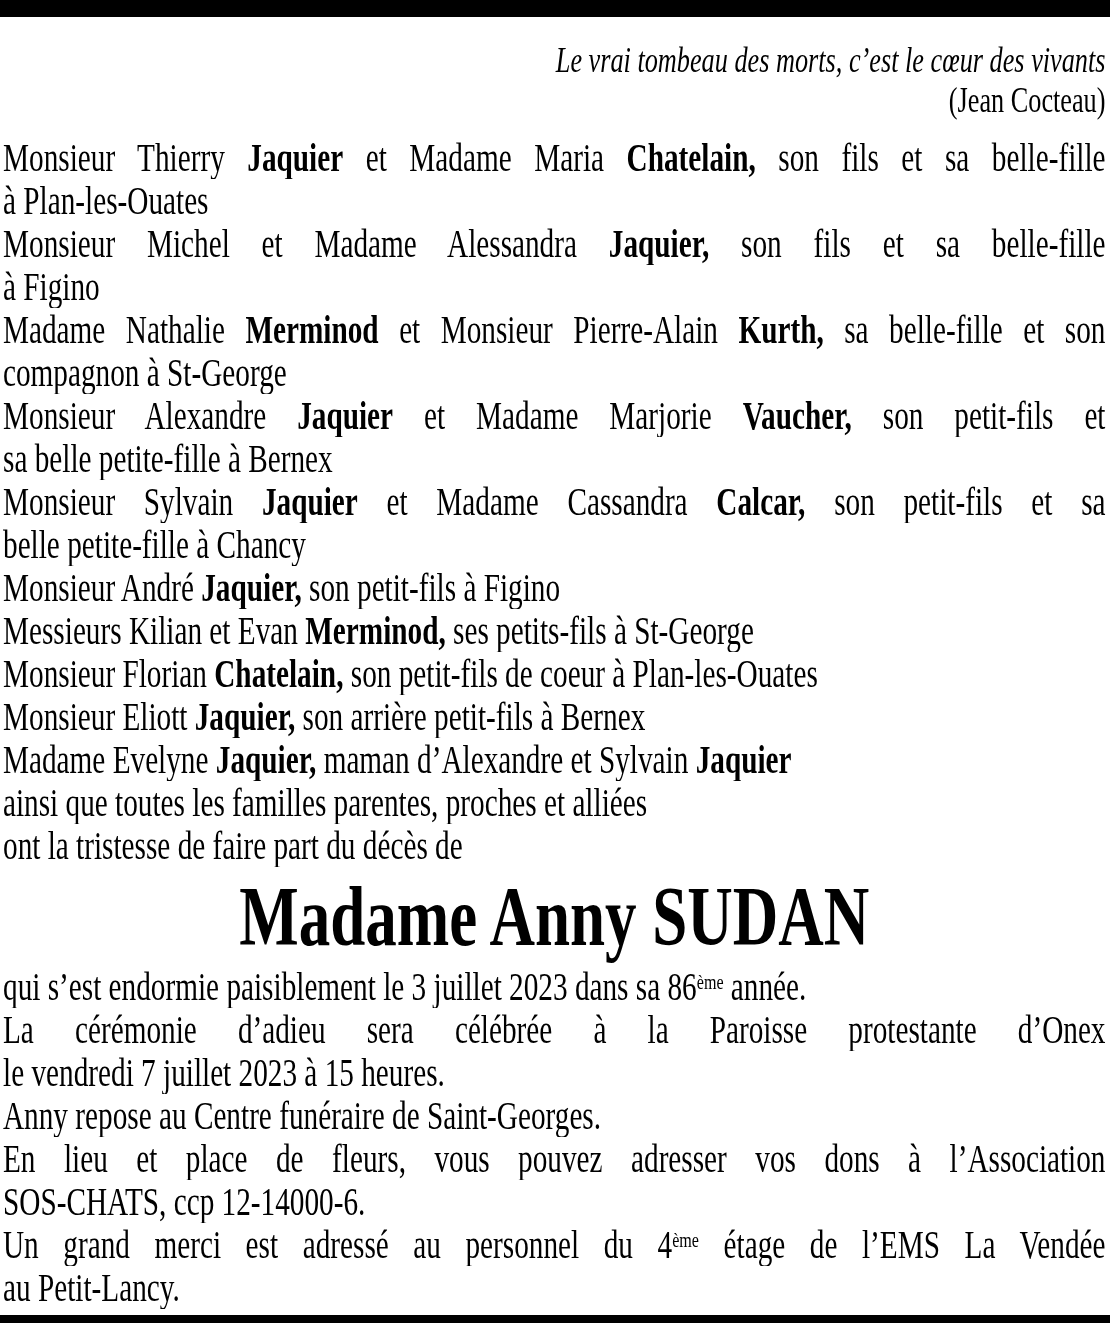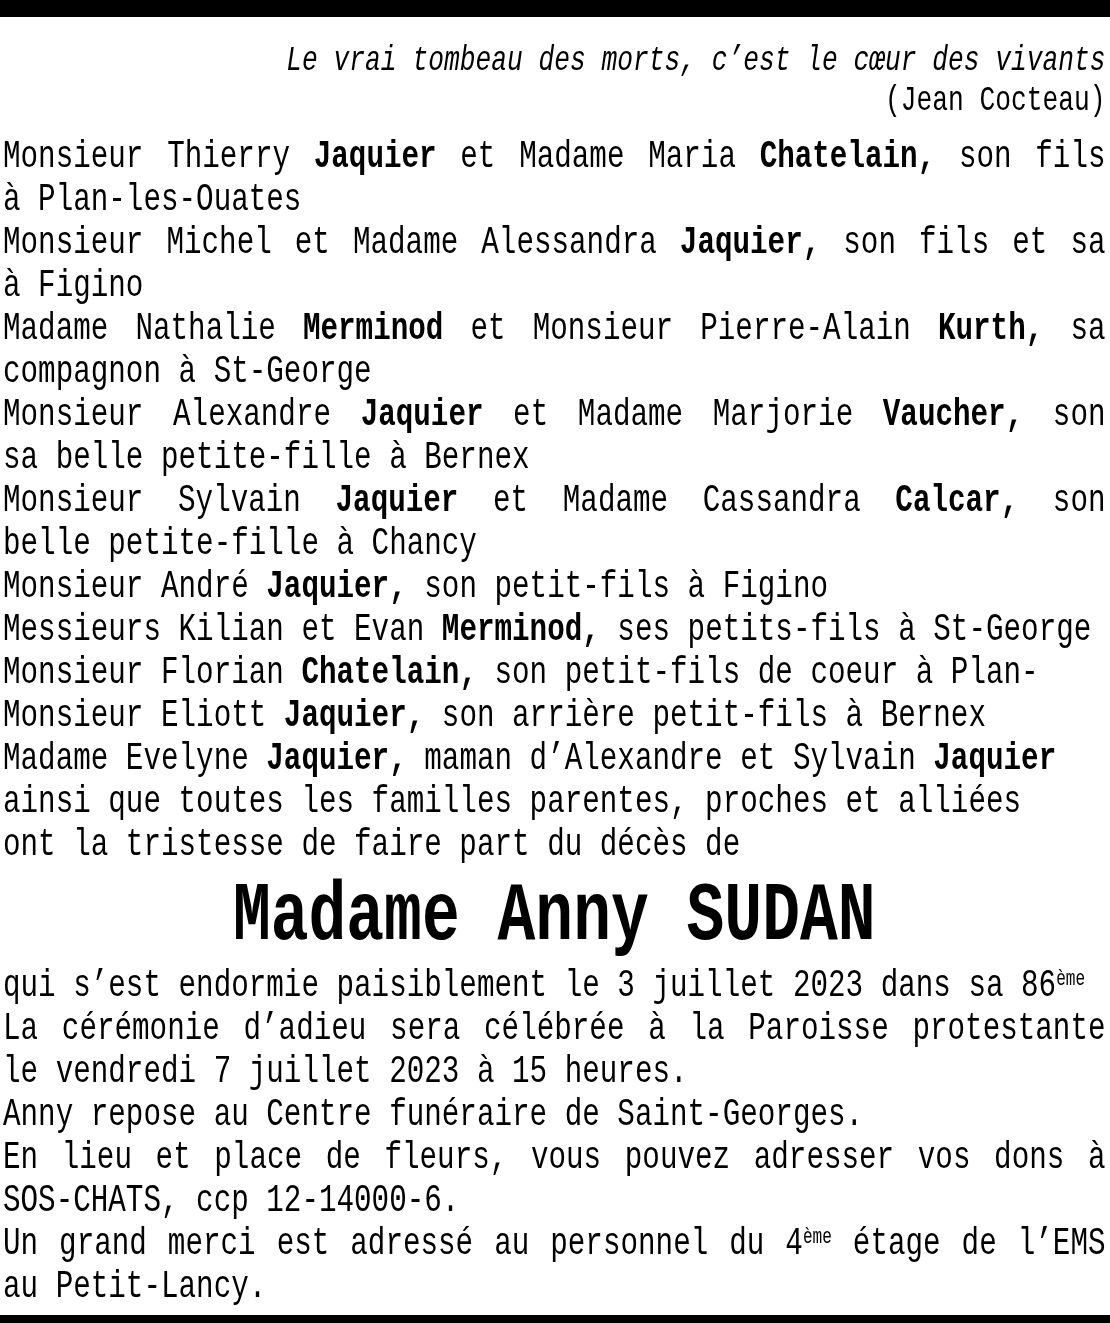--- a/index.html
+++ b/index.html
@@ -7,21 +7,21 @@
     padding: 0;
     background: #ffffff;
   }
   .sheet {
     position: relative;
     width: 1110px;
     height: 1323px;
     background: var(--bg, #ffffff);
     color: var(--fg, #000000);
     overflow: hidden;
-    font-family: Liberation Mono, monospace;
+    font-family: Liberation Serif, serif;
   }
   .rule {
     position: absolute;
     left: 0;
     width: 100%;
     background: var(--bar, #000000);
   }
   .rule-top { top: 0; height: 17px; }
   .rule-bottom { bottom: 0; height: 8px; }
 

